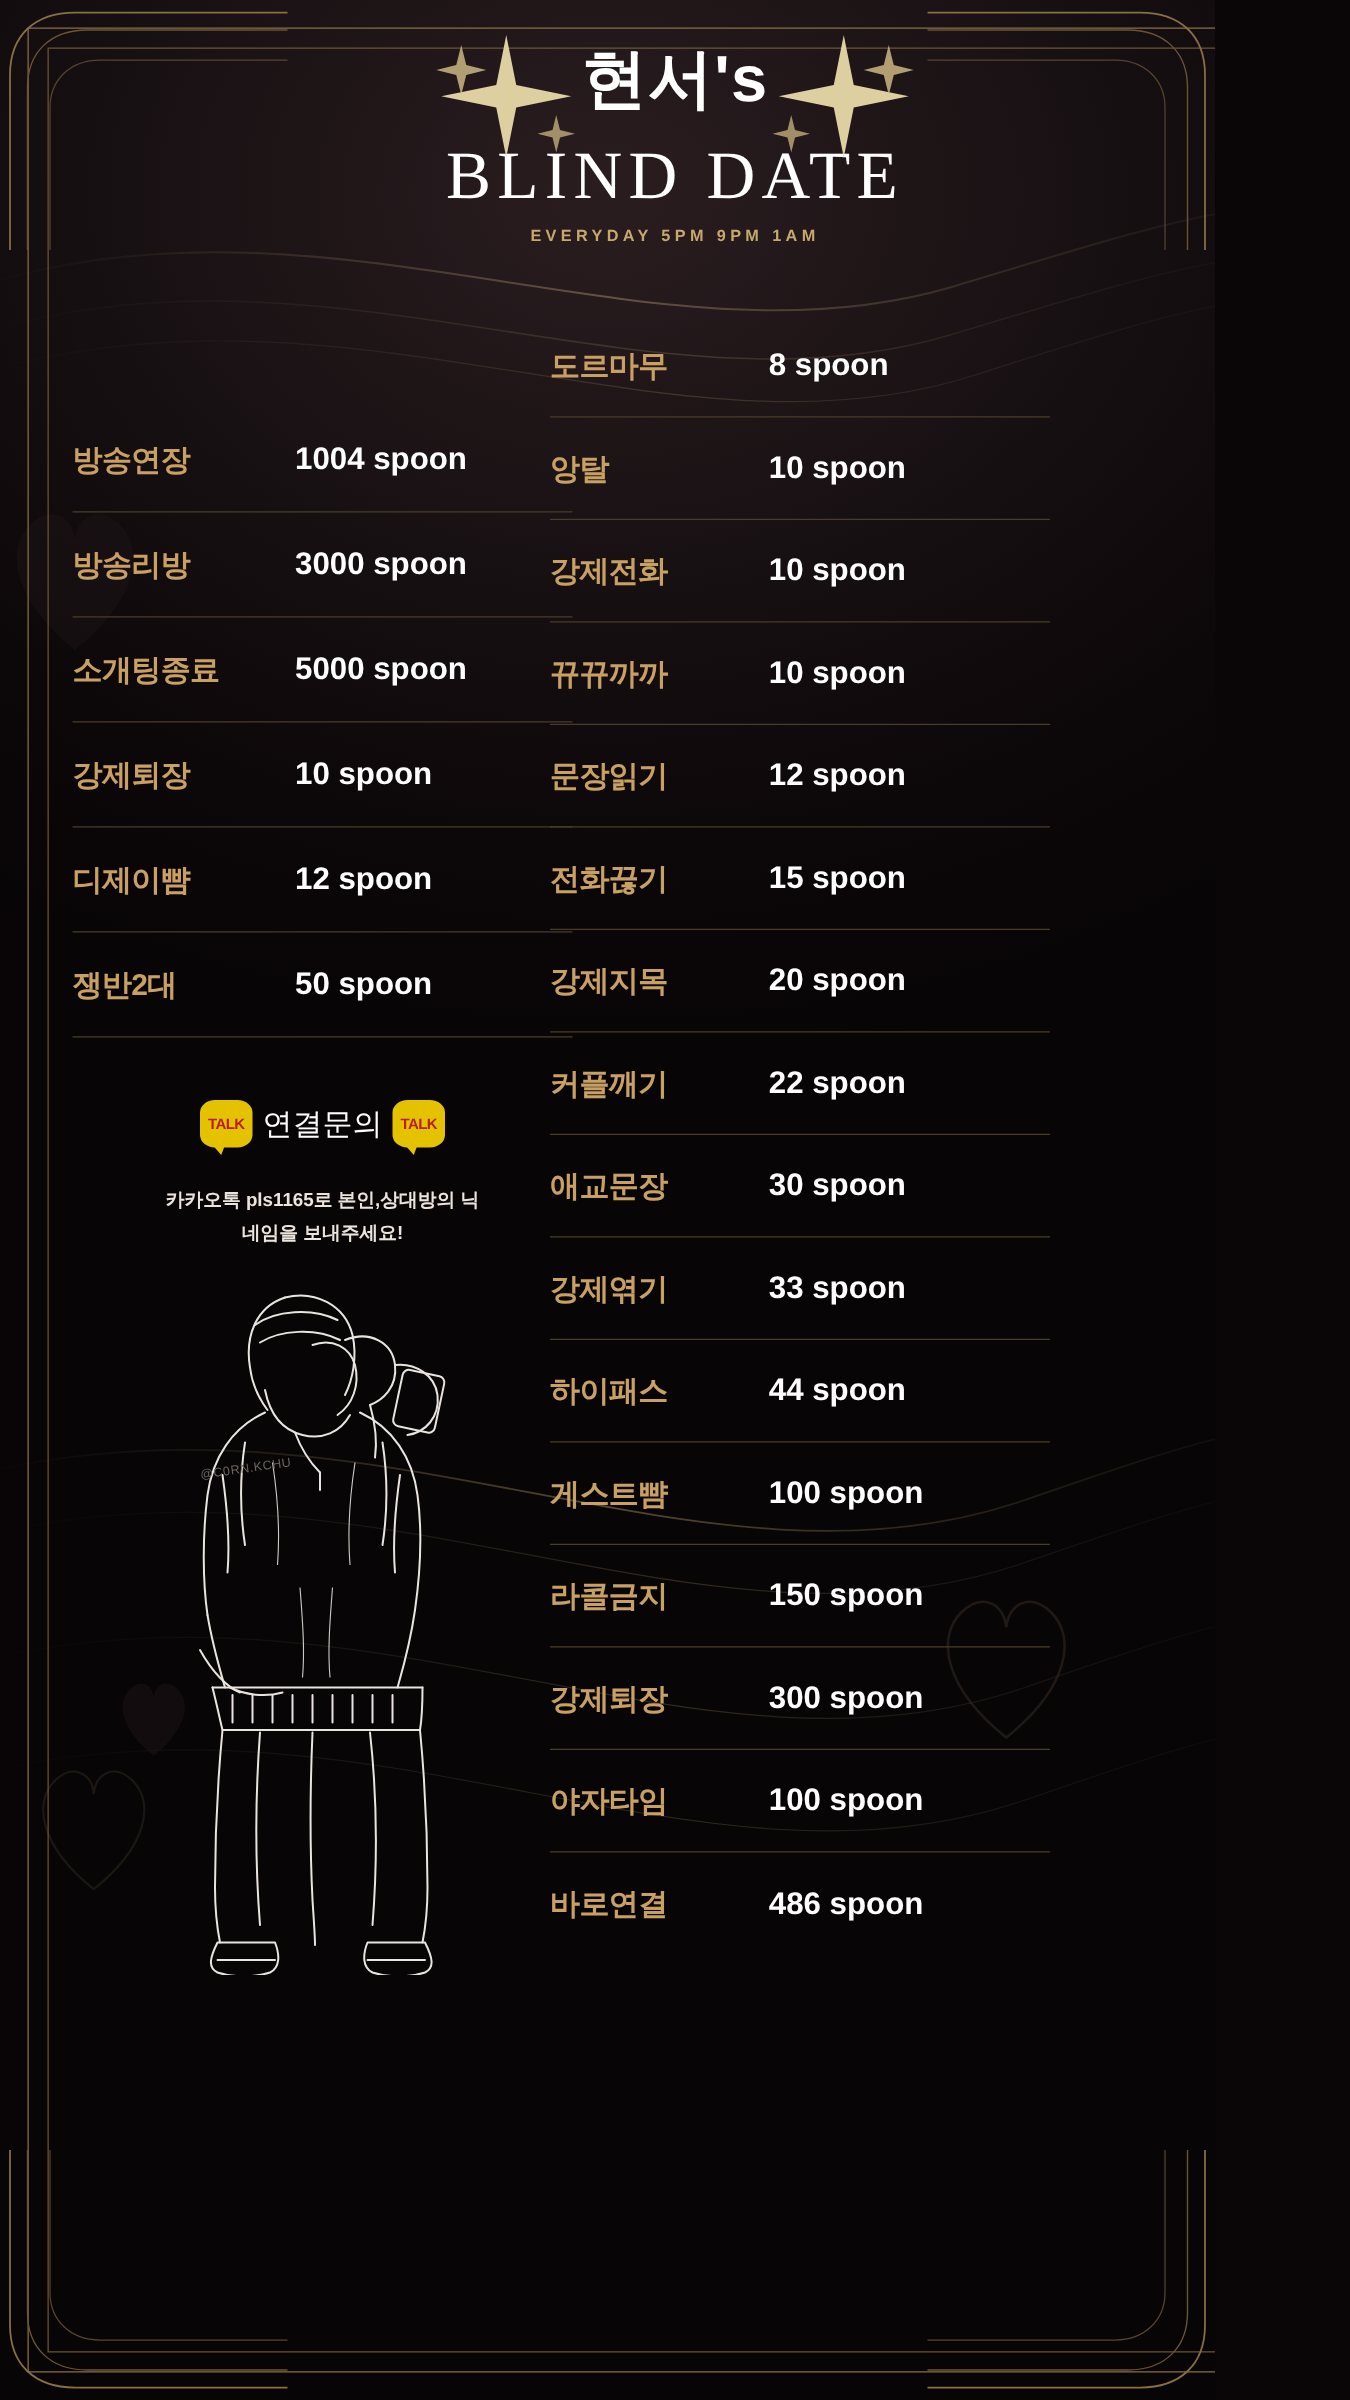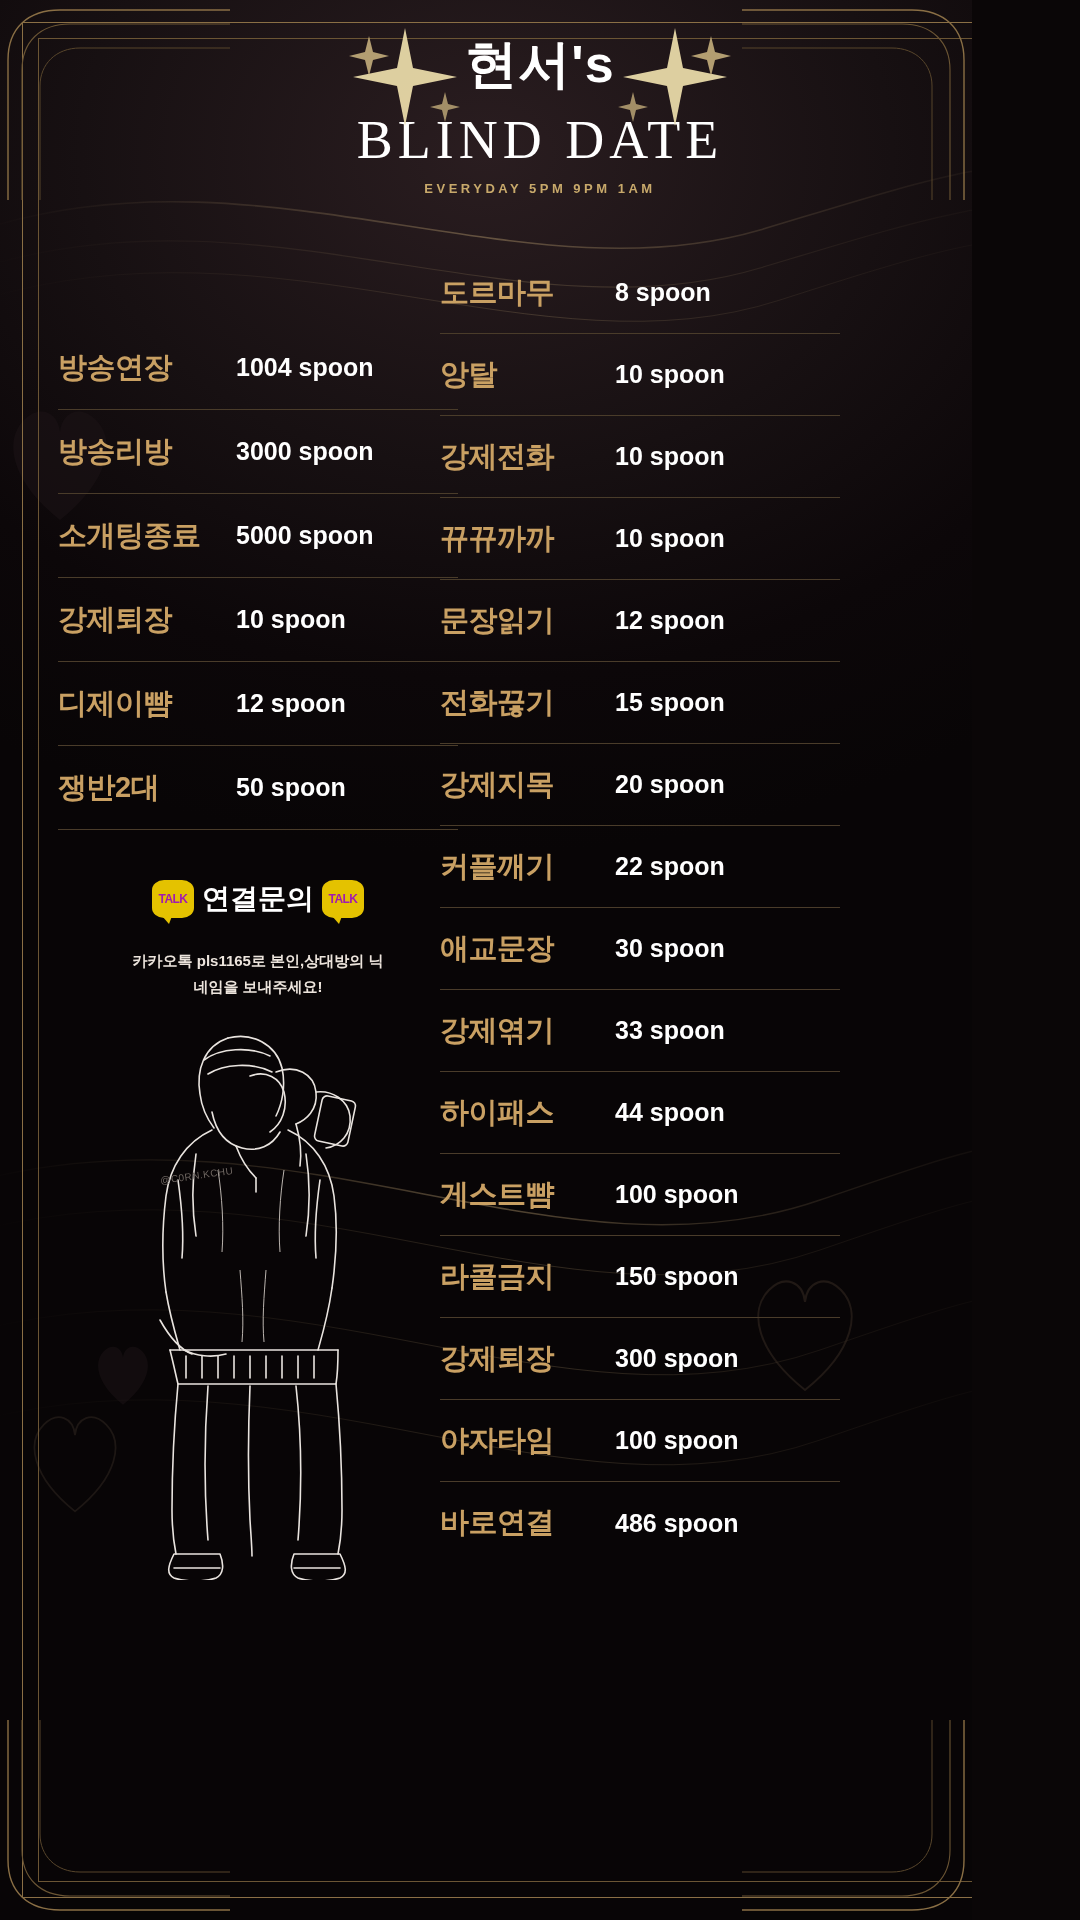--- a/index.html
+++ b/index.html
@@ -66,21 +66,21 @@
     position: absolute; left: 440px; top: 252px; width: 400px;
   }
   .row {
     display: flex; align-items: center;
     border-bottom: 1px solid #4a3c2a;
     height: 84px;
   }
   .col-right .row { height: 82px; }
   .row .name {
     flex: 0 0 175px;
-    font-size: 29px; font-weight: 700; color: #c9a063;
+    font-size: 24px; font-weight: 700; color: #c9a063;
     letter-spacing: -0.5px;
   }
   .row .price {
     flex: 1; text-align: left;
     font-size: 25px; font-weight: 700; color: #ffffff;
     letter-spacing: 0px;
   }
   .col-left .row .name { flex: 0 0 178px; }
 
   
@@ -89,22 +89,22 @@
   .talk-bubble {
     width: 42px; height: 38px; border-radius: 12px/10px;
     background: #e4c200; position: relative;
     display: flex; align-items: center; justify-content: center;
   }
   .talk-bubble::after {
     content: ""; position: absolute; bottom: -6px; left: 10px;
     border-left: 7px solid transparent; border-right: 3px solid transparent;
     border-top: 8px solid #e4c200;
   }
-  .talk-bubble span { font-size: 12px; font-weight: 700; color: #a21caf; letter-spacing: -0.5px; }
-  .contact-title { font-size: 28px; font-weight: 700; color: #ffffff; }
+  .talk-bubble span { font-size: 12px; font-weight: 700; color: #b91c1c; letter-spacing: -0.5px; }
+  .contact-title { font-size: 24px; font-weight: 400; color: #ffffff; }
   .contact-text {
     margin-top: 30px; font-size: 15px; line-height: 1.7;
     color: #ece4dc; font-weight: 700;
   }
 
   
   .illus { position: absolute; left: 100px; top: 1020px; width: 330px; height: 560px; }
   .watermark {
     position: absolute; left: 60px; top: 150px;
     font-size: 10px; color: #6d6560; letter-spacing: 0.5px;

